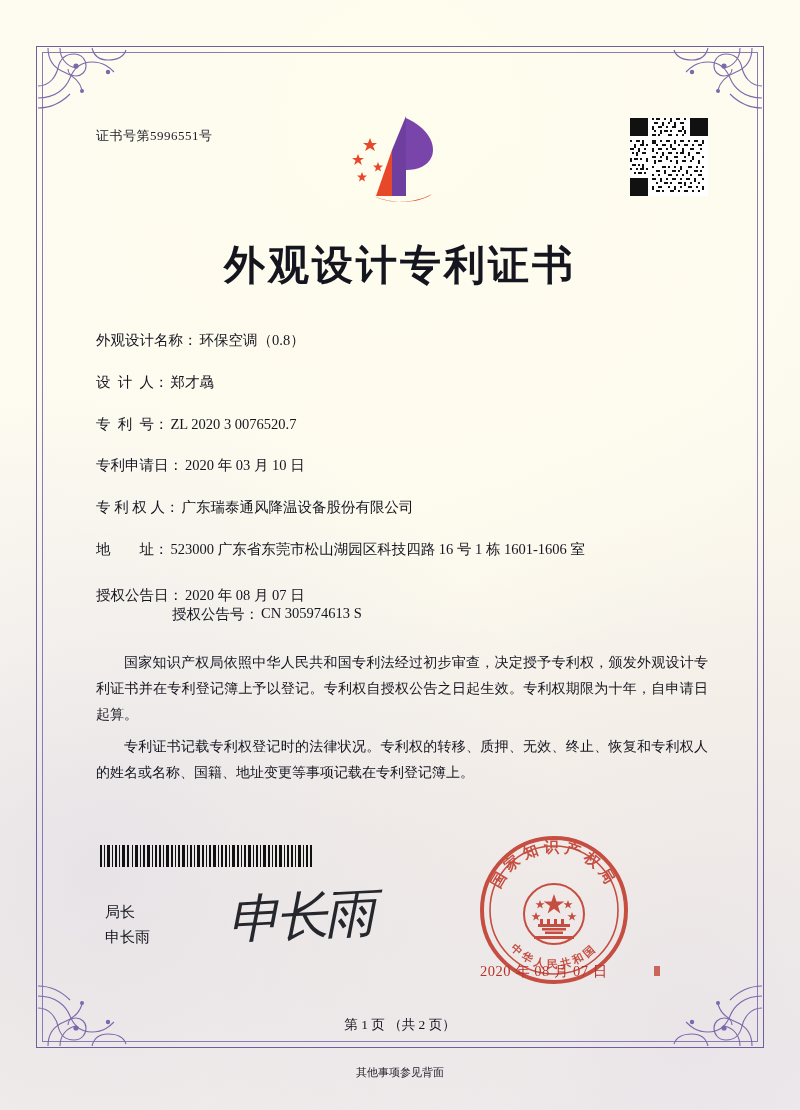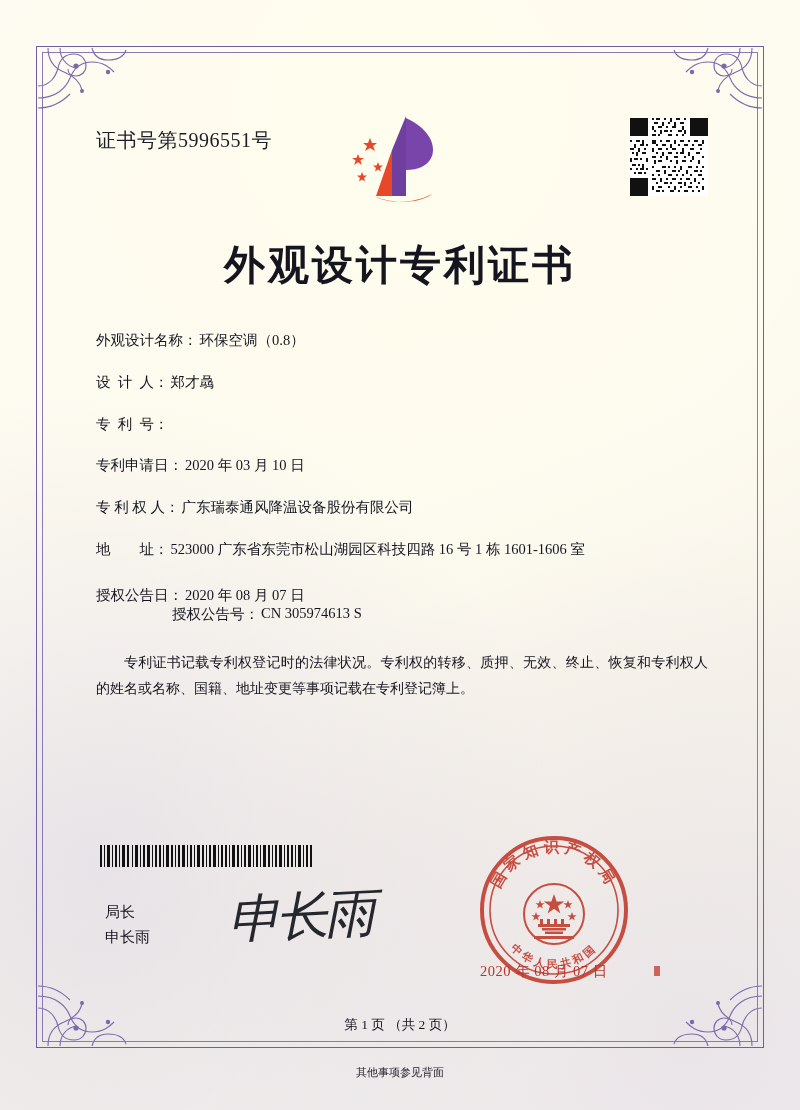--- a/index.html
+++ b/index.html
@@ -52,21 +52,21 @@
   }
   .corner svg { display: block; }
   .corner-tl { left: 36px; top: 46px; }
   .corner-tr { right: 36px; top: 46px; transform: scaleX(-1); }
   .corner-bl { left: 36px; bottom: 62px; transform: scaleY(-1); }
   .corner-br { right: 36px; bottom: 62px; transform: scale(-1,-1); }
 
   .cert-no {
     position: absolute;
     left: 96px; top: 127px;
-    font-size: 20px;
+    font-size: 13px;
     color: #1d1d28;
     letter-spacing: 0.5px;
     font-family: "Liberation Serif", serif;
   }
   .logo {
     position: absolute;
     left: 336px; top: 110px;
     width: 120px; height: 100px;
   }
   .qr {
@@ -460,20 +460,21 @@
     <div class="field-row">
       <span class="field-label">外观设计名称：</span>
       <span class="field-value">环保空调（0.8）</span>
     </div>
     <div class="field-row">
       <span class="field-label">设  计  人：</span>
       <span class="field-value">郑才骉</span>
     </div>
     <div class="field-row">
       <span class="field-label">专  利  号：</span>
+      <span class="field-value">ZL 2020 3 0076520.7</span>
     </div>
     <div class="field-row">
       <span class="field-label">专利申请日：</span>
       <span class="field-value">2020 年 03 月 10 日</span>
     </div>
     <div class="field-row">
       <span class="field-label">专 利 权 人：</span>
       <span class="field-value">广东瑞泰通风降温设备股份有限公司</span>
     </div>
     <div class="field-row tight">
@@ -486,20 +487,21 @@
         <span class="field-value">2020 年 08 月 07 日</span>
       </span>
       <span class="seg right">
         <span class="field-label">授权公告号：</span>
         <span class="field-value">CN 305974613 S</span>
       </span>
     </div>
   </div>
 
   <div class="paragraphs">
+    <p>国家知识产权局依照中华人民共和国专利法经过初步审查，决定授予专利权，颁发外观设计专利证书并在专利登记簿上予以登记。专利权自授权公告之日起生效。专利权期限为十年，自申请日起算。</p>
     <p>专利证书记载专利权登记时的法律状况。专利权的转移、质押、无效、终止、恢复和专利权人的姓名或名称、国籍、地址变更等事项记载在专利登记簿上。</p>
   </div>
 
   <div class="barcode">
     <svg width="212" height="22" viewBox="0 0 212 22" shape-rendering="crispEdges">
       <g fill="#111111">
         <rect x="0" y="0" width="2" height="22"></rect>
           <rect x="4" y="0" width="1" height="22"></rect>
         <rect x="7" y="0" width="3" height="22"></rect>
           <rect x="12" y="0" width="1" height="22"></rect>

